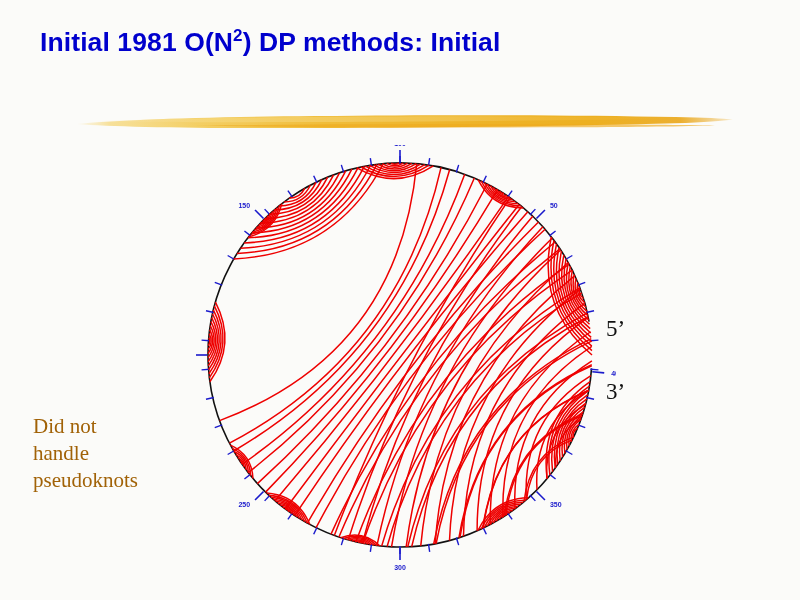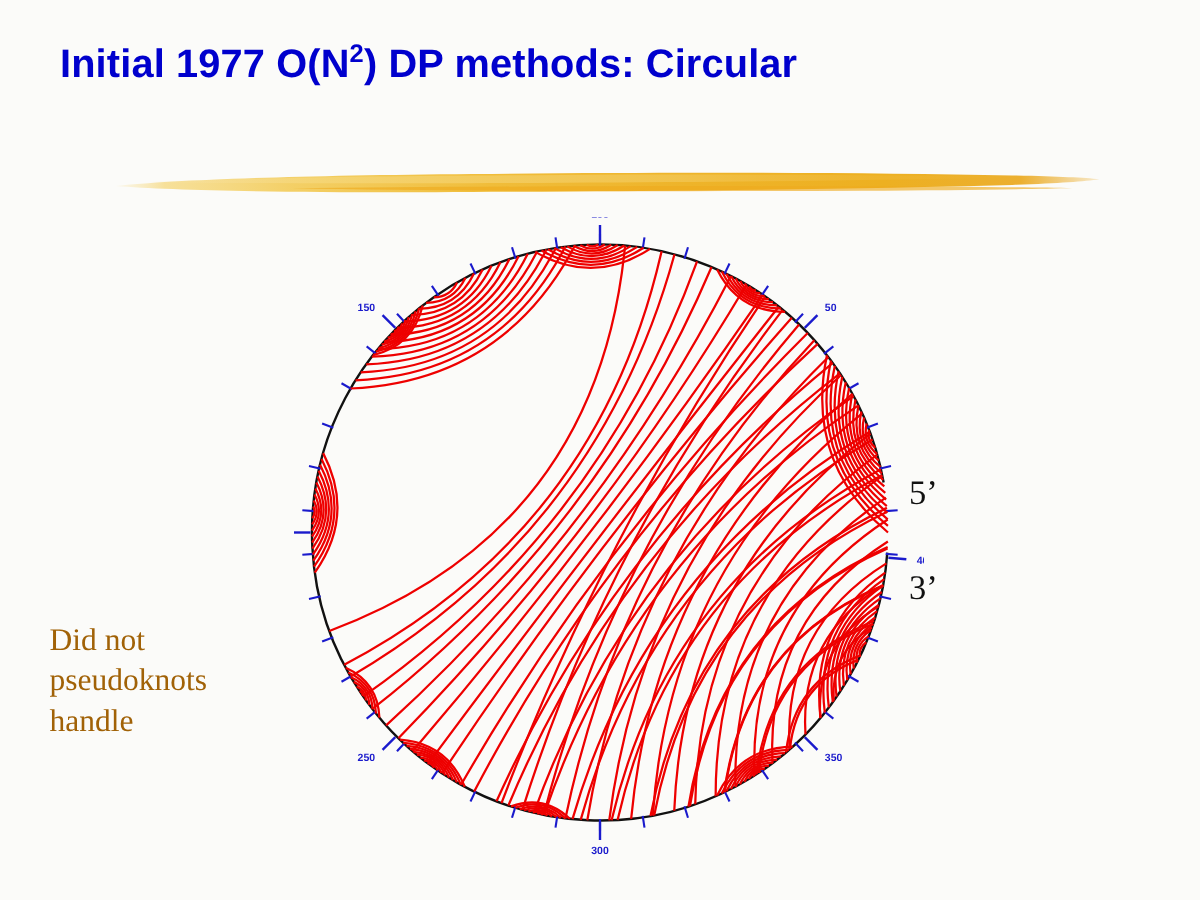--- a/index.html
+++ b/index.html
@@ -93,21 +93,21 @@
     font-weight: bold;
     fill: #1a1acc;
   }
 </style>
 </head>
 <body>
 
 <div id="slide">
 
   <div id="title-block">
-    <div class="title-line"><span>Initial 1977 O(N</span><sup>2</sup><span>) DP methods: Circular</span></div>
+    <div class="title-line"><span>Initial 1981 O(N</span><sup>2</sup><span>) DP methods: Initial</span></div>
   </div>
 
   <div id="divider">
     <svg width="660" height="26" viewBox="0 0 660 26" xmlns="http://www.w3.org/2000/svg">
       <defs>
         <linearGradient id="brushGrad" x1="0" y1="0" x2="1" y2="0">
           <stop offset="0%" stop-color="#f7e2a0" stop-opacity="0.15"></stop>
           <stop offset="5%" stop-color="#f5d77a" stop-opacity="0.75"></stop>
           <stop offset="18%" stop-color="#f3cd5e" stop-opacity="0.95"></stop>
           <stop offset="38%" stop-color="#f0bd3a" stop-opacity="1"></stop>
@@ -356,17 +356,17 @@
           </g>
         </g>
     </svg>
   </div>
 
   <div class="end-label" id="end-5">5’</div>
   <div class="end-label" id="end-3">3’</div>
 
   <div id="caption">
     <div class="caption-line">Did not</div>
+    <div class="caption-line">handle</div>
     <div class="caption-line">pseudoknots</div>
-    <div class="caption-line">handle</div>
   </div>
 
 </div>
 
 </body></html>

